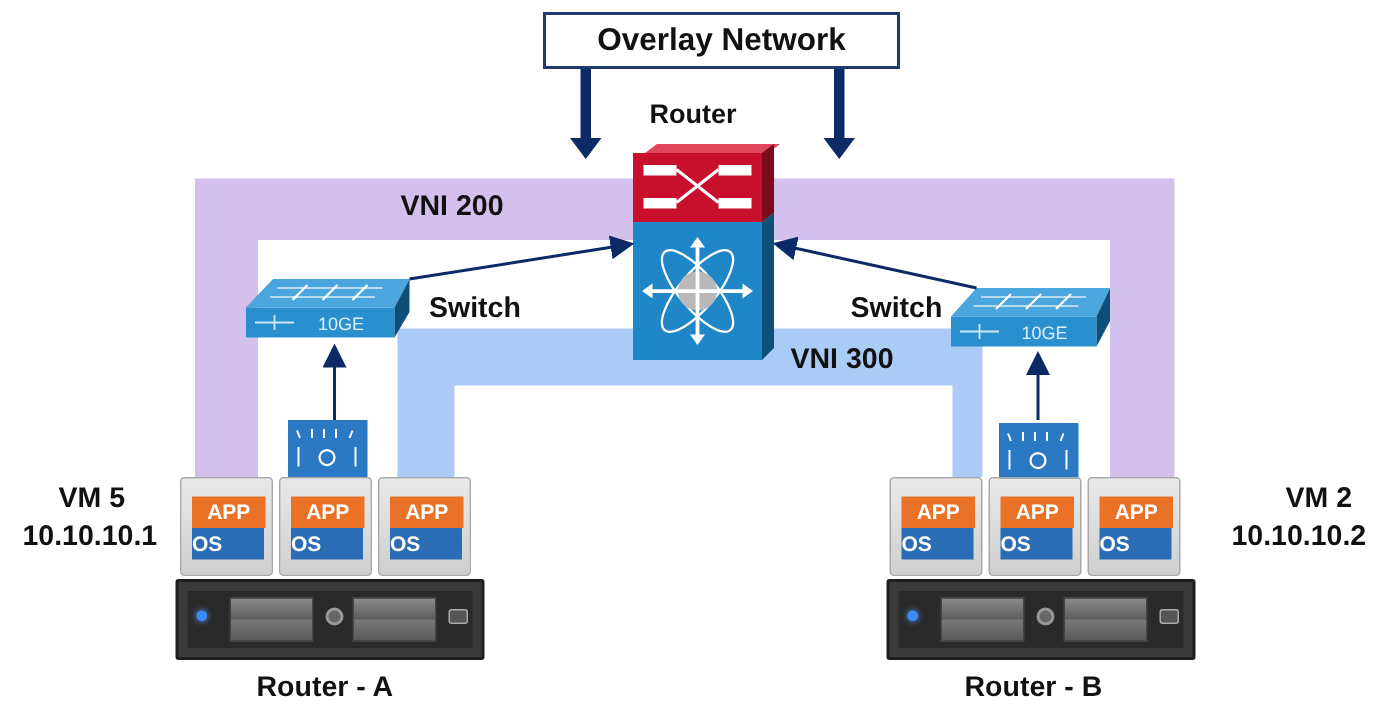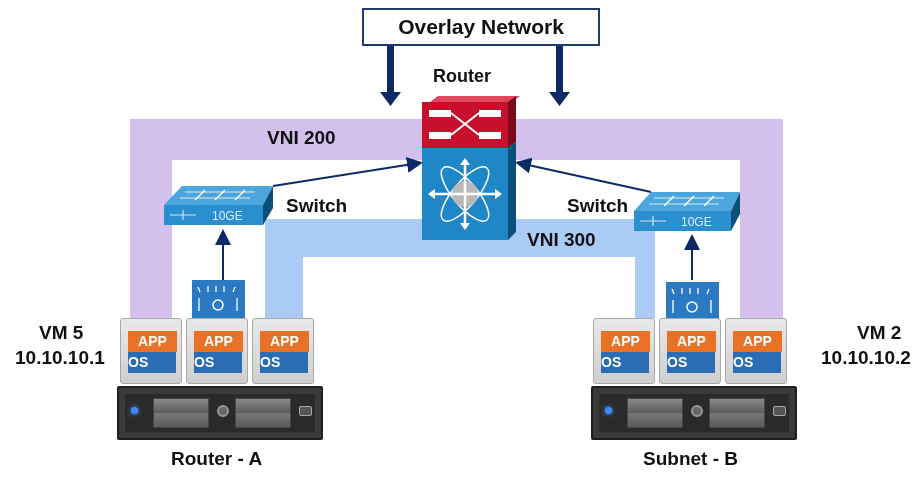--- a/index.html
+++ b/index.html
@@ -163,13 +163,13 @@
 <div class="server" style="left:591px;top:386px;">
   <div class="inner"></div>
   <div class="led"></div>
   <div class="bay" style="left:34px;"></div>
   <div class="knob" style="left:98px;"></div>
   <div class="bay" style="left:116px;"></div>
   <div class="port" style="left:180px;"></div>
 </div>
 
 <div class="lbl" style="left:171px;top:448px;font-size:19px;">Router - A</div>
-<div class="lbl" style="left:643px;top:448px;font-size:19px;">Subnet - B</div>
+<div class="lbl" style="left:643px;top:448px;font-size:19px;">Router - B</div>
 
 </body></html>

